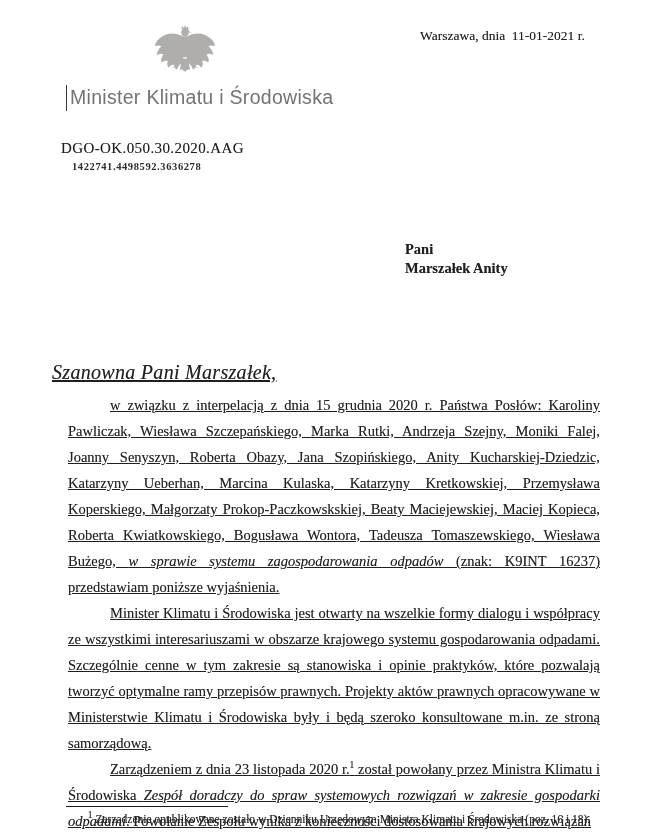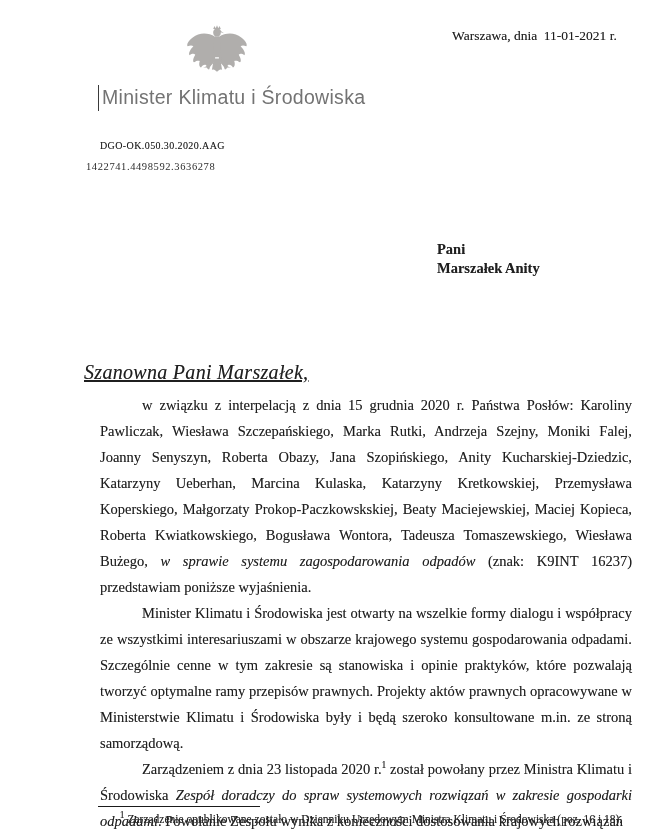--- a/index.html
+++ b/index.html
@@ -8,21 +8,20 @@
     background: #ffffff;
   }
   .page {
     position: relative;
     width: 608px;
     height: 839px;
     background: #ffffff;
     overflow: hidden;
     font-family: "Liberation Serif", serif;
     color: #1f1f1f;
-    margin-left: 32px;
   }
   .scan-text {
     text-shadow: 0 0 0.5px rgba(70,70,70,0.55);
   }
   .date-line {
     position: absolute;
     top: 28px;
     left: 420px;
     font-size: 13.5px;
     white-space: pre-wrap;
@@ -47,31 +46,32 @@
     top: 86px;
     left: 70px;
     font-family: "Liberation Sans", sans-serif;
     font-size: 19.5px;
     color: #737373;
     letter-spacing: 0.3px;
   }
   .reference {
     position: absolute;
     top: 140px;
-    left: 68px;
-    font-size: 10px;
+    left: 61px;
+    font-size: 15px;
     letter-spacing: 0.4px;
   }
   .reference-small {
     position: absolute;
     top: 161px;
-    left: 54px;
+    left: 72px;
     font-size: 10.5px;
     letter-spacing: 0.6px;
     color: #2c2c2c;
+    font-weight: bold;
   }
   .addressee {
     position: absolute;
     top: 240px;
     left: 405px;
     font-size: 14.5px;
     font-weight: bold;
     line-height: 18.5px;
   }
   .salutation {
@@ -88,20 +88,21 @@
     top: 392px;
     left: 68px;
     width: 532px;
     font-size: 14.5px;
     line-height: 26px;
     text-align: justify;
   }
   .body-text p {
     margin: 0;
     text-indent: 42px;
+    text-decoration: underline;
   }
   .it { font-style: italic; }
   sup.fn {
     font-size: 9.5px;
     line-height: 0;
     vertical-align: super;
   }
   .footnote-rule {
     position: absolute;
     top: 806px;

